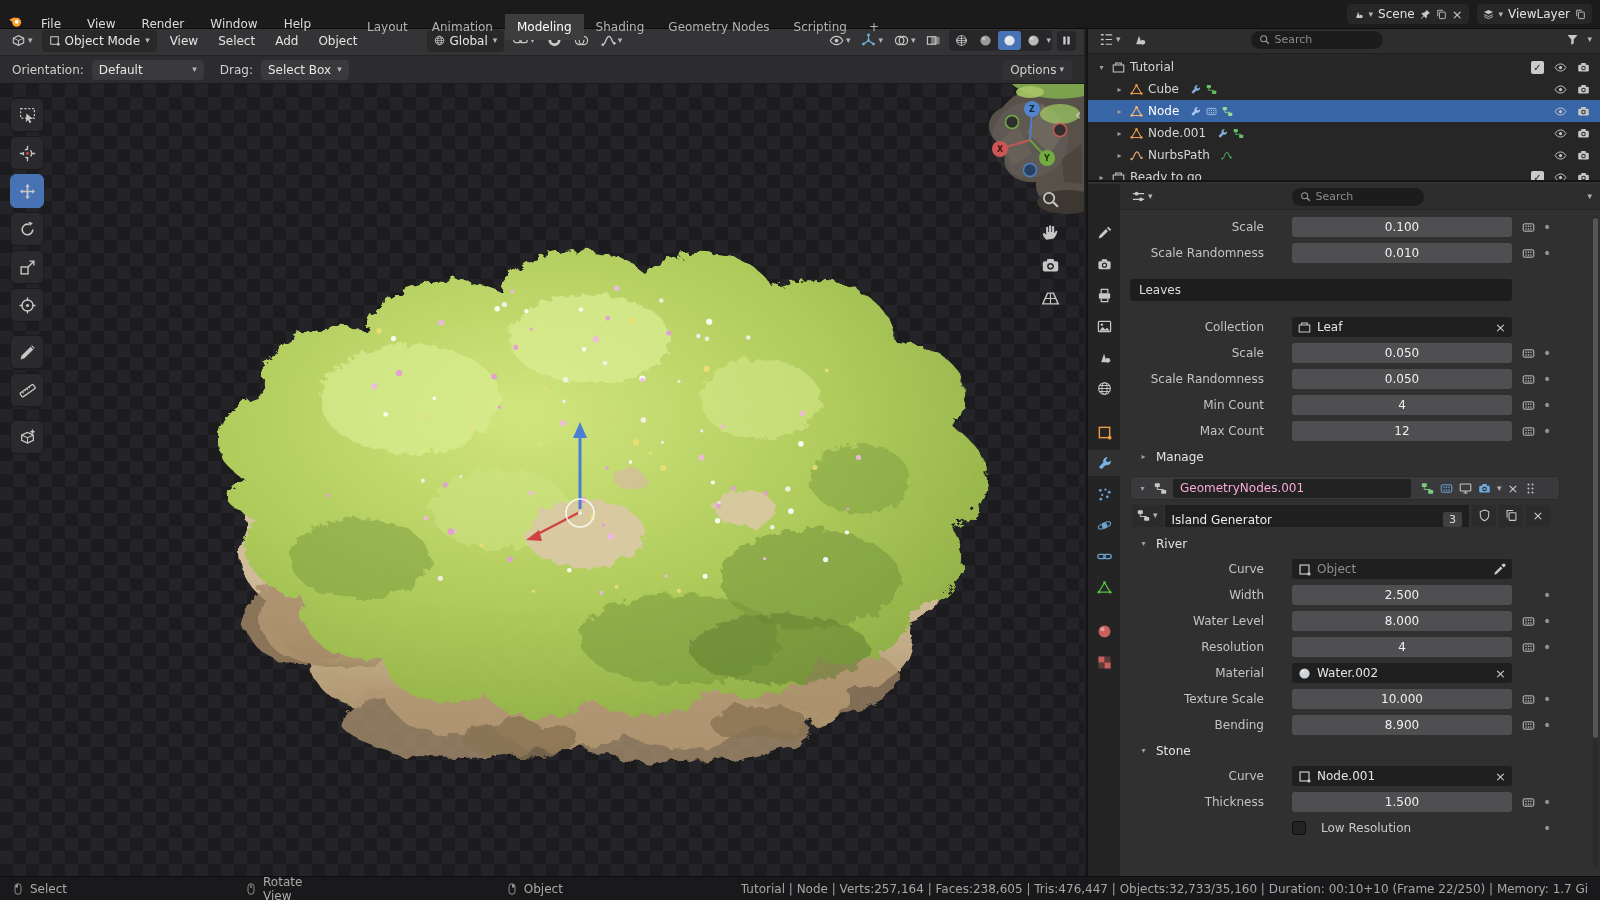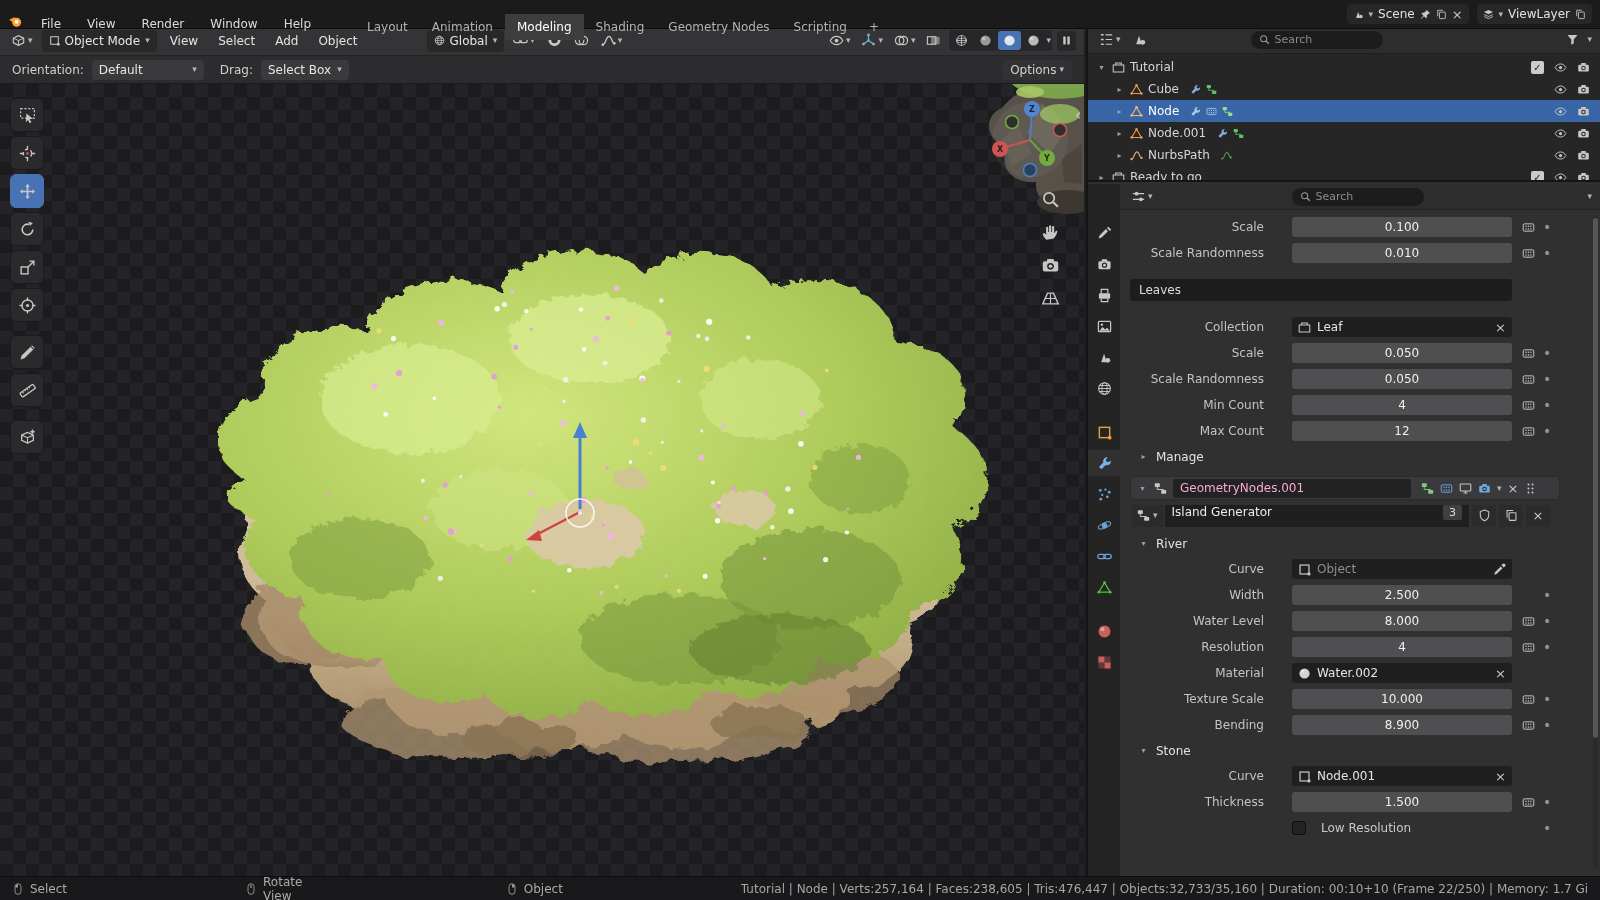--- a/index.html
+++ b/index.html
@@ -91,21 +91,21 @@
 .picons{flex:none;display:flex;align-items:center;gap:7px;padding-left:9px}
 .slot{width:15px;height:15px;display:inline-flex;align-items:center;justify-content:center}
 .dec{color:#929292;font-size:14px;line-height:1}
 .pcat{height:22px;background:#1d1d1d;border-radius:3px;display:flex;align-items:center;padding:0 9px;color:#dcdcdc;margin:13px 0;width:382px}
 .psec{display:flex;align-items:center;gap:7px;height:25px;color:#e3e3e3;padding-left:8px}
 .pmod{display:flex;align-items:center;height:24px;background:#3a3a3d;border:1px solid #2a2a2a;border-radius:4px;margin:7px 0 3px 0;padding:0 6px;gap:6px;width:430px}
 .mod-name{width:238px;height:19px;background:#222;border-radius:3px;display:flex;align-items:center;padding:0 7px;color:#f9a8d4}
 .mod-icons{display:flex;align-items:center;gap:6px;margin-left:4px}
 .pgrp{display:flex;align-items:center;gap:2px;margin:4px 0 4px 2px;width:418px;height:23px}
 .browse{display:flex;align-items:center;gap:3px;background:#2b2b2b;border-radius:3px 0 0 3px;height:22px;padding:0 5px}
-.grp-name{flex:1;height:22px;background:#1f1f1f;display:flex;align-items:flex-start;padding:0 7px;gap:16px;color:#ececec}
+.grp-name{flex:1;height:22px;background:#1f1f1f;display:flex;align-items:flex-end;padding:0 7px;gap:16px;color:#ececec}
 .count-pill{background:#404040;border-radius:2px;padding:1px 6px;font-size:11px;color:#ddd;margin-left:auto}
 .sqbtn{width:24px;height:22px;background:#2b2b2b;display:flex;align-items:center;justify-content:center;margin-left:1px}
 .sqbtn:last-child{border-radius:0 3px 3px 0}
 .pchk{width:14px;height:14px;background:#232323;border:1px solid #0e0e0e;border-radius:3px;flex:none}
 .chklab{margin-left:8px;color:#c8c8c8}
 .vtrack{position:absolute;right:2px;top:32px;bottom:8px;width:5px;background:#2a2a2a;border-radius:3px}
 .vthumb{position:absolute;right:2px;top:34px;width:5px;height:520px;background:#565656;border-radius:3px}
 
 .statusbar{position:absolute;left:0;bottom:0;width:1600px;height:24px;background:#19191b;border-top:1px solid #0c0c0c;
 display:flex;align-items:center;padding:0 12px;color:#ababab;z-index:30}

